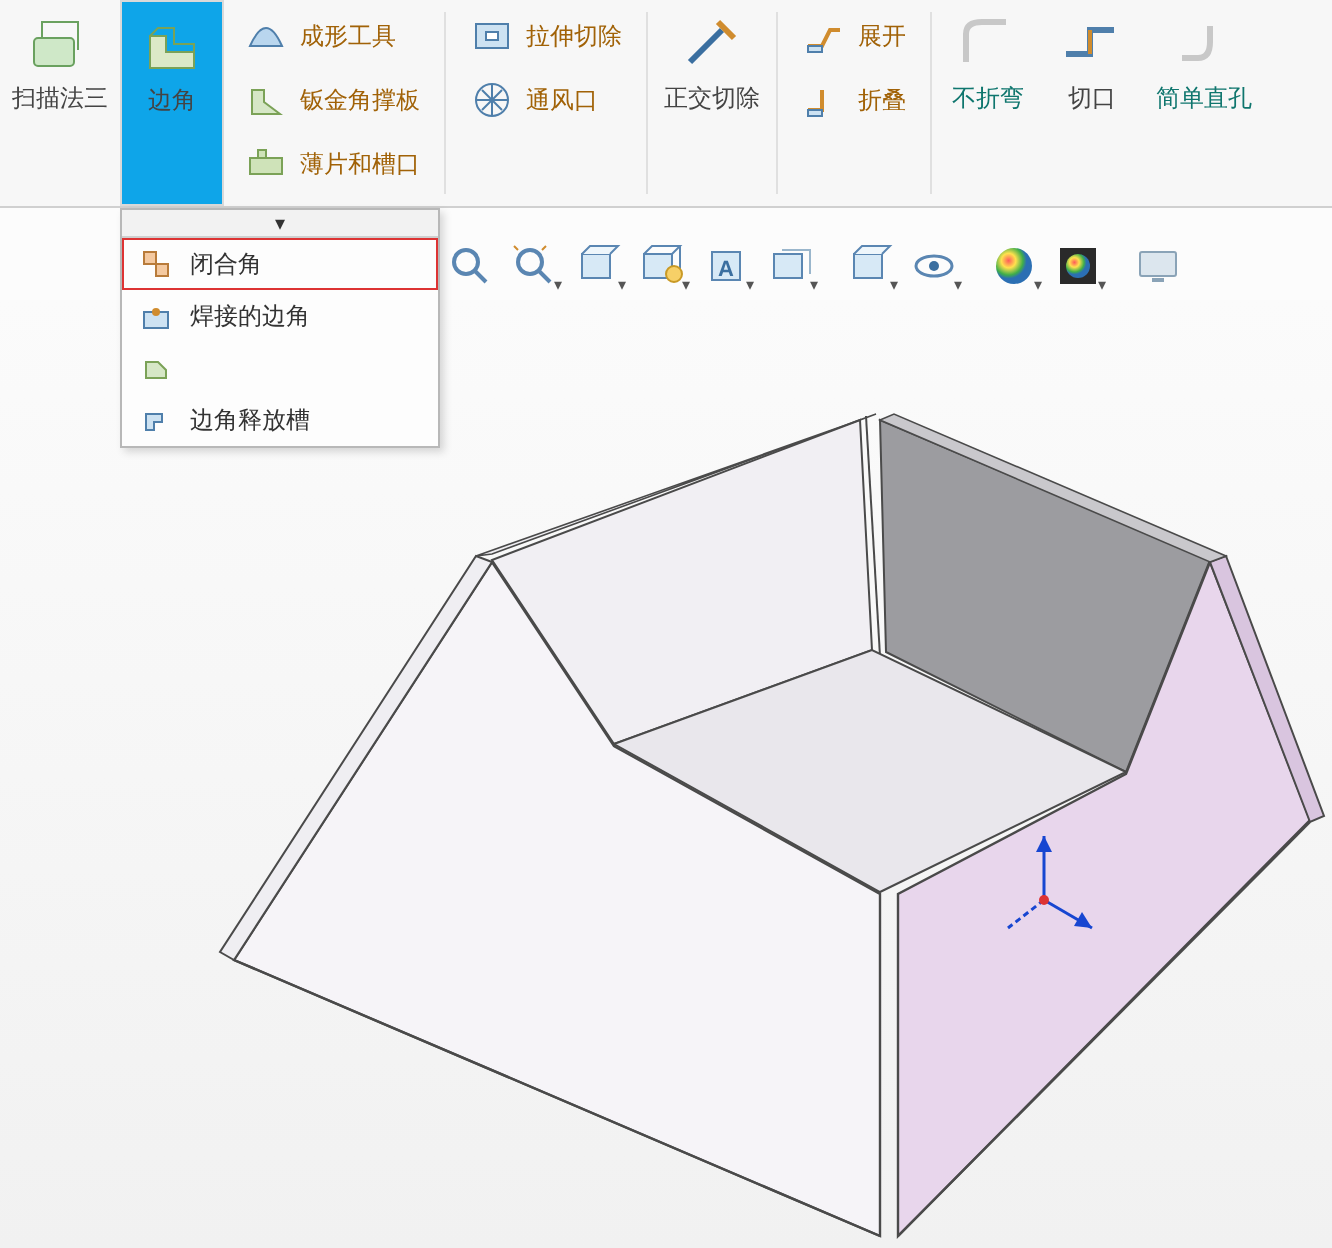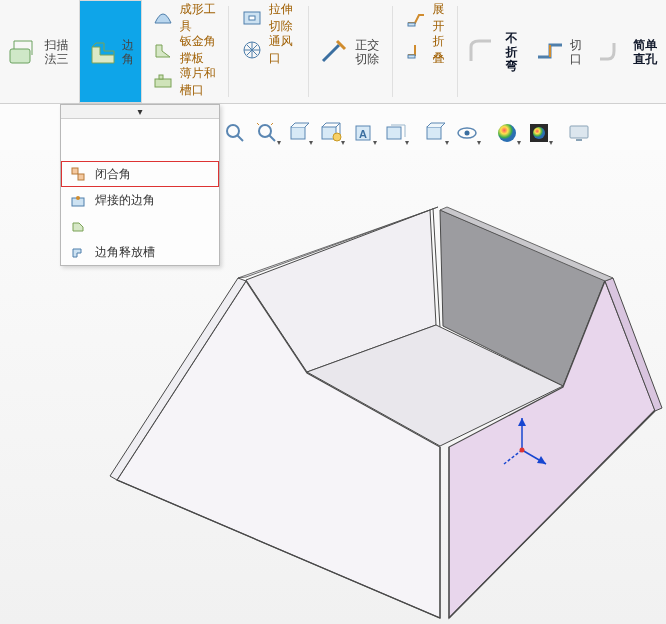--- a/index.html
+++ b/index.html
@@ -7,60 +7,60 @@
 
   
   .ribbon {
     display: flex;
     background: #f7f7f7;
     border-bottom: 1px solid #d0d0d0;
     height: 104px;
     width: 100%;
   }
   .ribbon .big-btn {
-    display: flex; align-items: center; justify-content: flex-start;
+    display: flex; flex-direction: column; align-items: center; justify-content: flex-start;
     padding: 4px 6px; min-width: 52px; gap: 2px;
     border-right: 0px solid transparent;
     color: #444;
   }
   .ribbon .big-btn.disabled { color: #bcbcbc; }
   .ribbon .big-btn .ico { width: 36px; height: 36px; display:flex; align-items:center; justify-content:center; }
   .ribbon .big-btn .lbl { font-size: 12px; text-align: center; line-height: 14px; }
   .ribbon .big-btn .drop { font-size: 9px; color:#555; margin-top:auto; }
 
   .ribbon .col {
     display: flex; flex-direction: column; justify-content: flex-start;
     padding: 2px 4px; gap: 0px;
   }
   .ribbon .row-btn {
     display:flex; align-items:center; gap:6px; padding:3px 6px;
     font-size: 12px; color:#a16207; height: 32px;
   }
   .ribbon .row-btn .ico { width:22px; height:22px; display:flex; align-items:center; justify-content:center;}
-  .ribbon .row-btn.disabled, .ribbon .big-btn.disabled .lbl { color:#0f172a;font-weight:bold; }
+  .ribbon .row-btn.disabled, .ribbon .big-btn.disabled .lbl { color:#0f766e; }
   .sep { width:1px; background:#e0e0e0; margin: 6px 2px; }
 
   
   .dropdown {
     position:absolute; left:60px; top:104px; width:160px;
     background:#fdfdfd; border:1px solid #b8b8b8;
     box-shadow: 2px 2px 4px rgba(0,0,0,.15);
     z-index: 10;
   }
   .dropdown .dd-trigger{
     height:14px; border-bottom:1px solid #cfcfcf; background:#f2f2f2;
     display:flex; align-items:center; justify-content:center; font-size:10px; color:#333;
   }
   .dropdown .dd-item{
     display:flex; align-items:center; gap:8px; padding:4px 8px; font-size:12px; color:#333;
     height:26px;
   }
   .dropdown .dd-item .ico{ width:18px; height:18px; display:flex; align-items:center; justify-content:center; }
   .dropdown .dd-item.highlight{
-    outline:1.5px solid #d33; outline-offset:-1px;margin-top:42px;
+    outline:1.5px solid #d33; outline-offset:-1px;
   }
 
   
   .toolbar2{
     position:absolute; left:220px; top:118px; display:flex; align-items:center; gap:2px;
   }
   .toolbar2 .tbtn{
     width:30px; height:30px; display:flex; align-items:center; justify-content:center;
     position:relative;
   }

